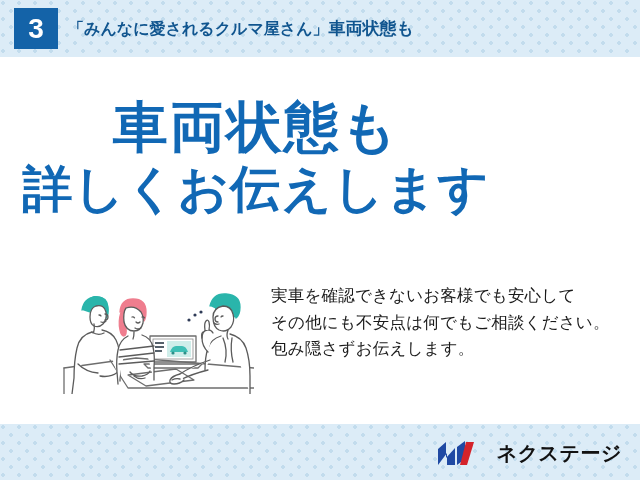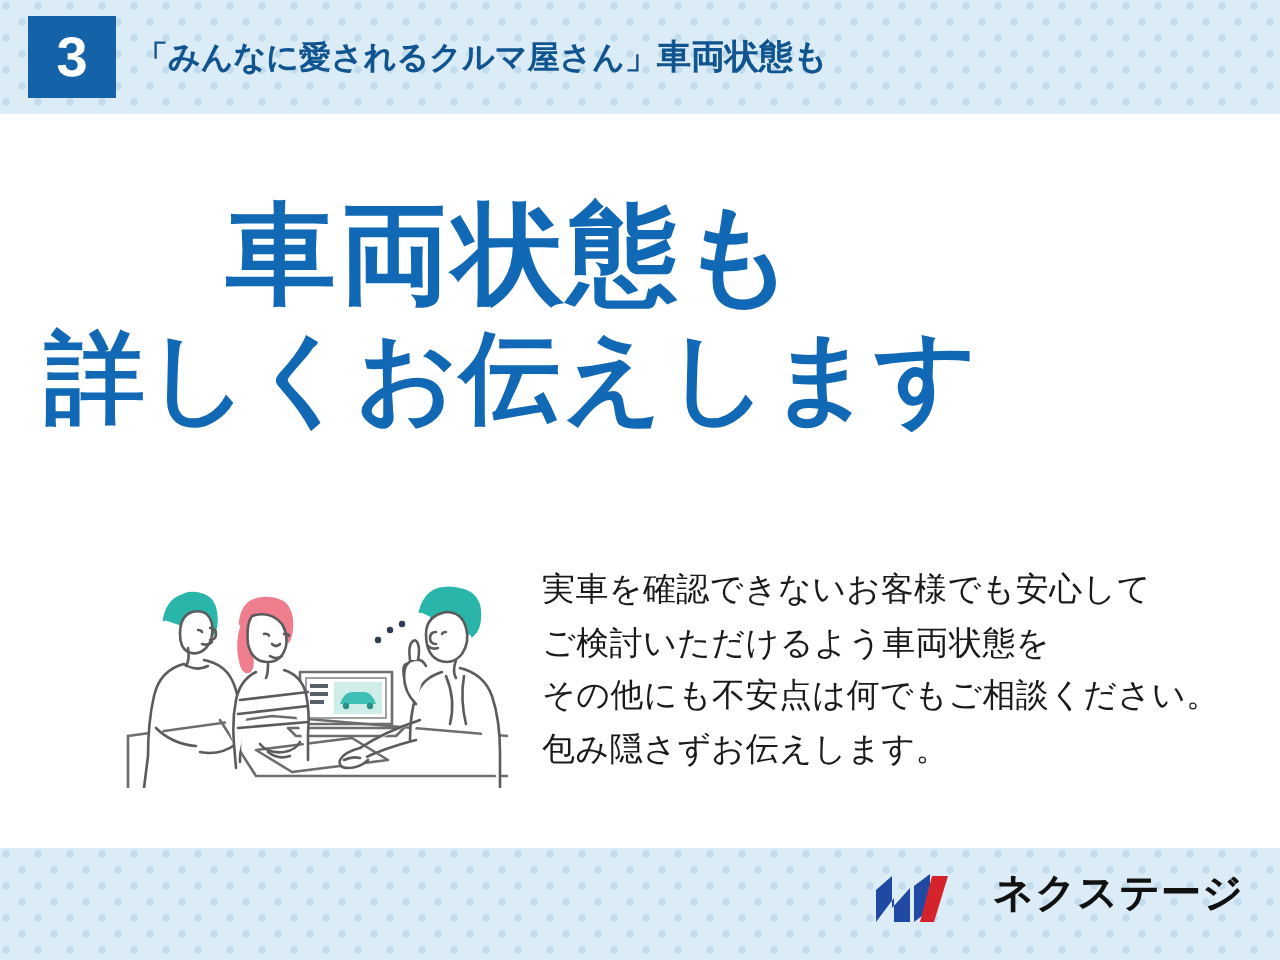--- a/index.html
+++ b/index.html
@@ -133,20 +133,21 @@
     height: 118px;
   }
 
   
   .footer-logo {
     position: absolute;
     top: 437px;
     right: 18px;
     height: 32px;
     display: flex;
+    align-items: center;
     gap: 22px;
   }
   .logo-mark {
     width: 38px;
     height: 25px;
     flex: 0 0 auto;
   }
   .logo-text {
     color: #111111;
     font-size: 20px;
@@ -255,21 +256,20 @@
       <g fill="#2f3b57">
         <circle cx="131" cy="44" r="1.6"></circle>
         <circle cx="137" cy="39" r="1.6"></circle>
         <circle cx="143" cy="36" r="1.6"></circle>
       </g>
     </svg>
   </div>
 
   <div class="body-block">
     <span class="bl">実車を確認できないお客様でも安心して</span>
-    <span class="bl">ご検討いただけるよう車両状態を</span>
     <span class="bl">その他にも不安点は何でもご相談ください。</span>
     <span class="bl">包み隠さずお伝えします。</span>
   </div>
 
   <div class="footer-logo">
     <svg class="logo-mark" viewBox="0 0 38 25" xmlns="http://www.w3.org/2000/svg">
       <path d="M1 24 L1 8 L9 1 L9 17 L18 7 L18 24 L10 24 L10 12 L1 24 Z" fill="#1f49a3"></path>
       <path d="M20 24 L20 6 L28 0 L28 18 L20 24 Z" fill="#1f49a3"></path>
       <path d="M29 1 L37 1 L30 24 L23 24 L29 1 Z" fill="#d4232a"></path>
     </svg>

